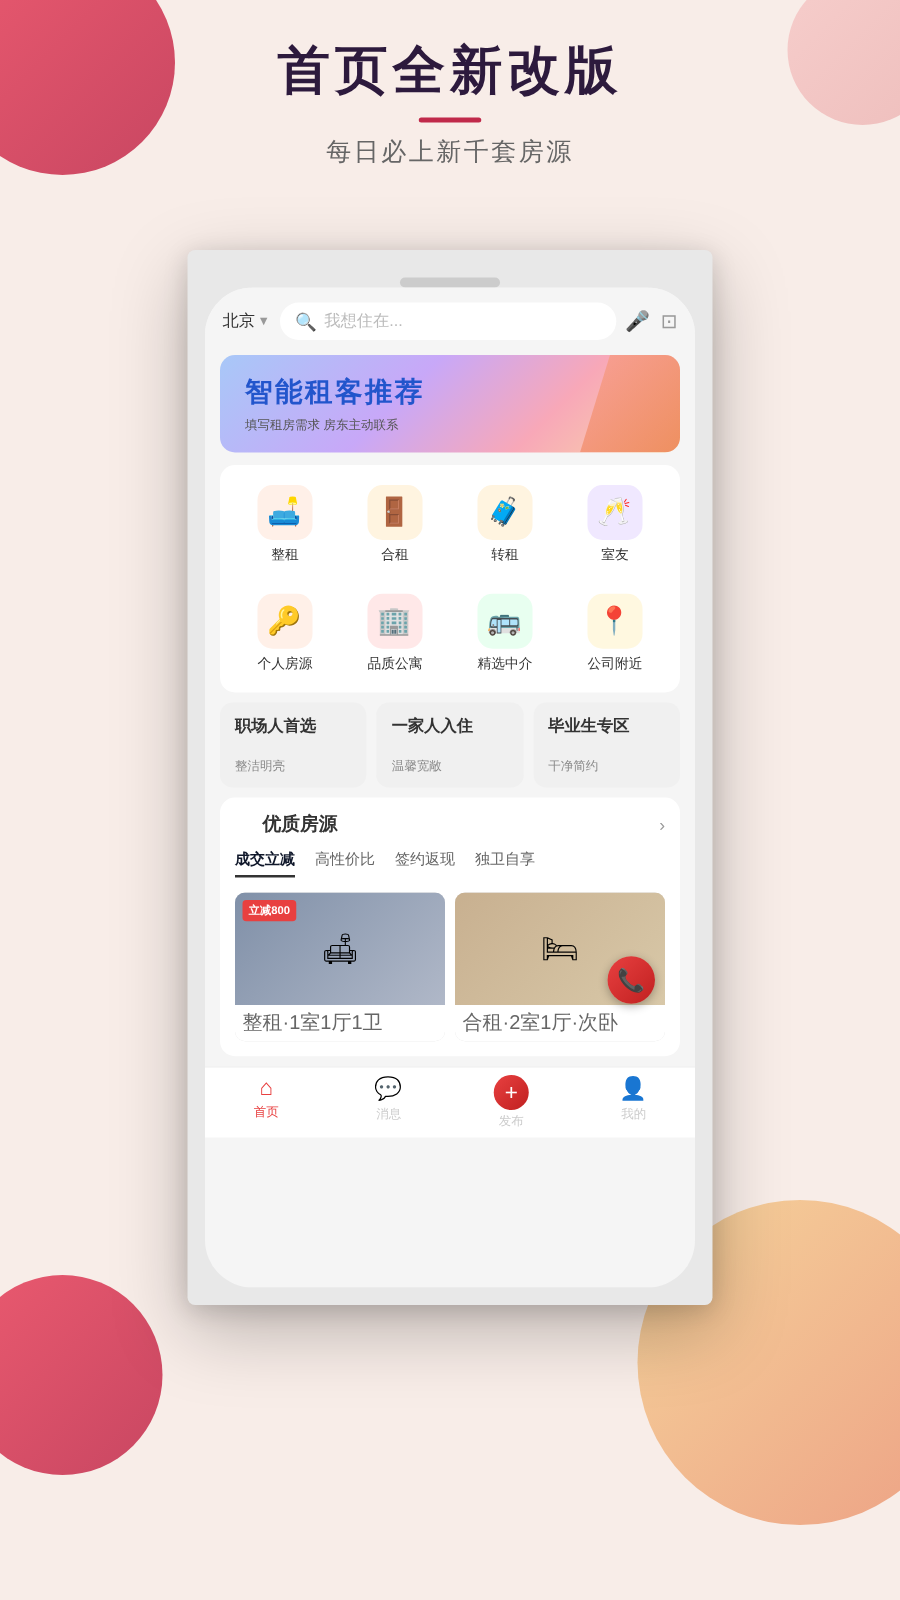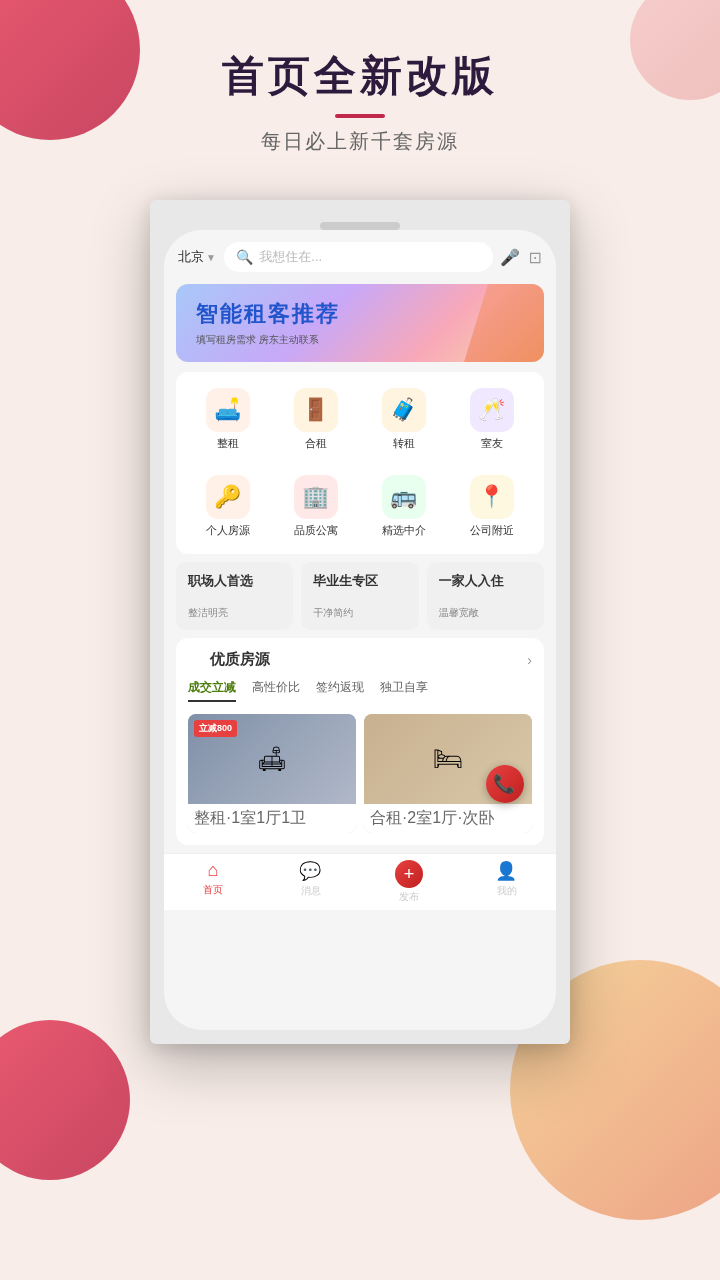--- a/index.html
+++ b/index.html
@@ -52,21 +52,21 @@
       background: linear-gradient(135deg, #e8405a, #c0294a);
       border-radius: 50%;
       opacity: 0.85;
     }
 
     
     .header-section {
       position: relative;
       z-index: 10;
       text-align: center;
-      padding-top: 48px;
+      padding-top: 28px;
     }
     .main-title {
       font-size: 42px;
       font-weight: 800;
       color: #2d1a3d;
       letter-spacing: 4px;
     }
     .title-underline {
       width: 50px;
       height: 4px;
@@ -275,21 +275,21 @@
       display: flex;
       gap: 16px;
       margin-bottom: 12px;
     }
     .quality-tab {
       font-size: 12px;
       color: #666;
       padding-bottom: 4px;
     }
     .quality-tab.active {
-      color: #4d7c0f;
+      color: #0f172a;
       font-weight: 700;
       border-bottom: 2px solid #333;
     }
     .listing-cards {
       display: flex;
       gap: 8px;
     }
     .listing-card {
       flex: 1;
       border-radius: 8px;
@@ -465,26 +465,26 @@
             <span class="icon-label">公司附近</span>
           </div>
         </div>
 
         <div class="feature-banners">
           <div class="feature-banner">
             <div class="feature-title">职场人首选</div>
             <div class="feature-subtitle">整洁明亮</div>
           </div>
           <div class="feature-banner">
+            <div class="feature-title">一家人入住</div>
+            <div class="feature-subtitle">温馨宽敞</div>
+          </div>
+          <div class="feature-banner">
             <div class="feature-title">毕业生专区</div>
             <div class="feature-subtitle">干净简约</div>
-          </div>
-          <div class="feature-banner">
-            <div class="feature-title">一家人入住</div>
-            <div class="feature-subtitle">温馨宽敞</div>
           </div>
         </div>
 
         <div class="quality-section">
           <div class="quality-header">
             <span class="quality-title">优质房源</span>
             <span class="quality-arrow">›</span>
           </div>
           <div class="quality-tabs">
             <span class="quality-tab active">成交立减</span>

